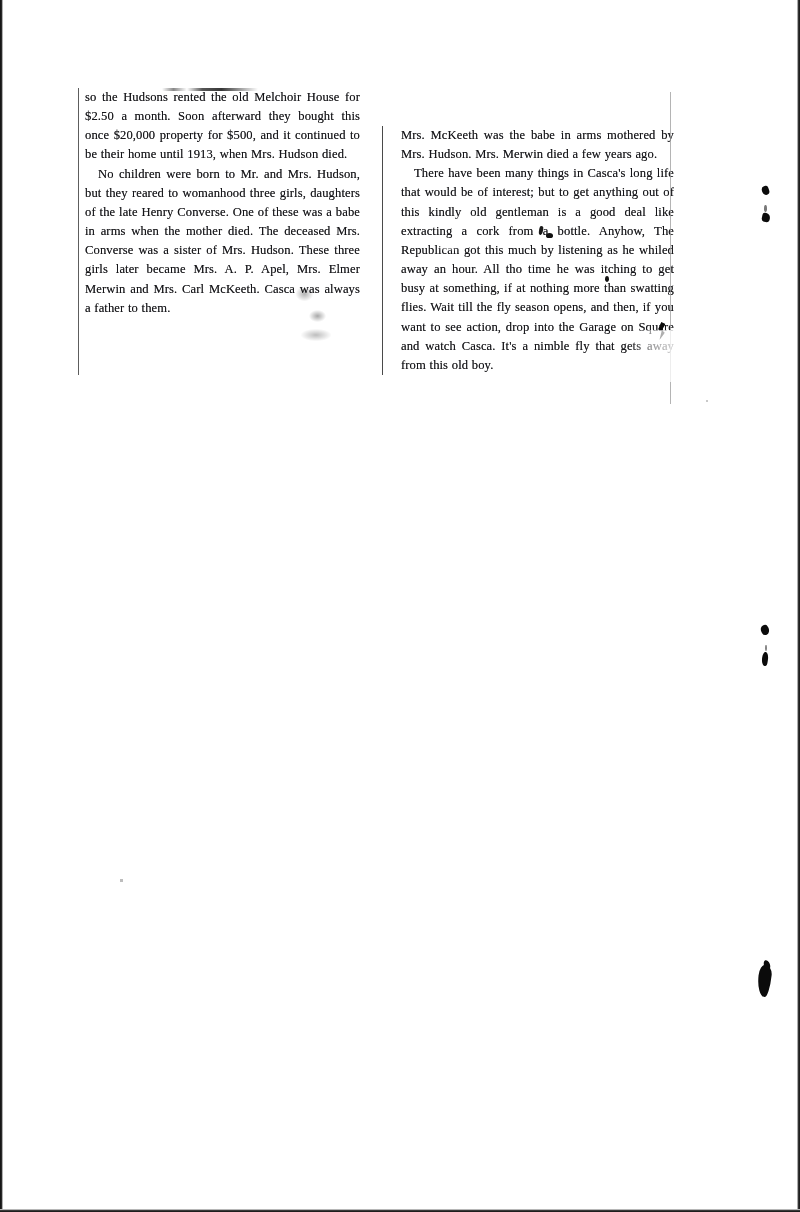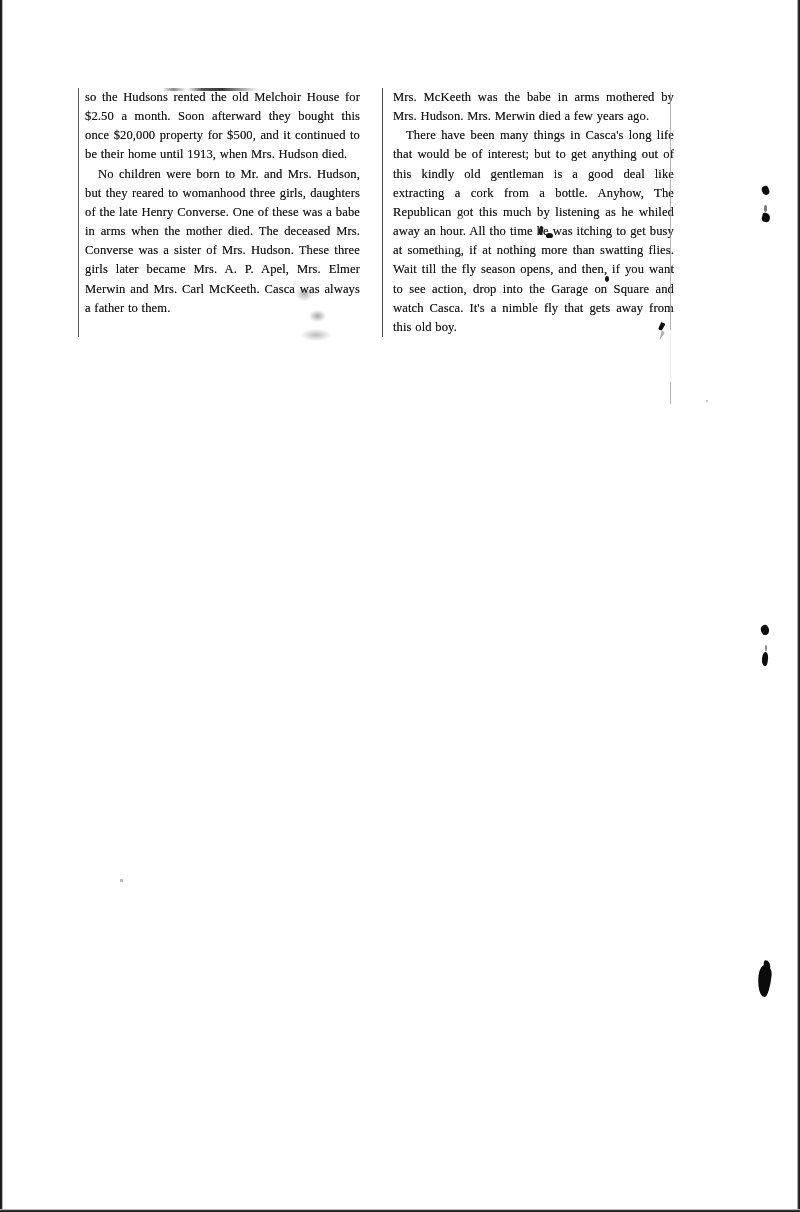--- a/index.html
+++ b/index.html
@@ -36,21 +36,21 @@
     width: 600px;
     display: flex;
     gap: 12px;
   }
 
   .column {
     width: 292px;
     box-sizing: border-box;
   }
   .column-left  { padding-right: 10px; border-left: 1.2px solid #5d5d5d; padding-left: 6px; }
-  .column-right { padding-left: 10px;  border-left: 1.2px solid #4a4a4a; }
+  .column-right { padding-left: 18px;  border-left: 1.2px solid #4a4a4a; margin-top: 38px; }
 
   
   .right-rule {
     position: absolute;
     left: 670px;
     top: 92px;
     width: 1px;
     height: 312px;
     background: #9b9b9b;
     opacity: .75;

